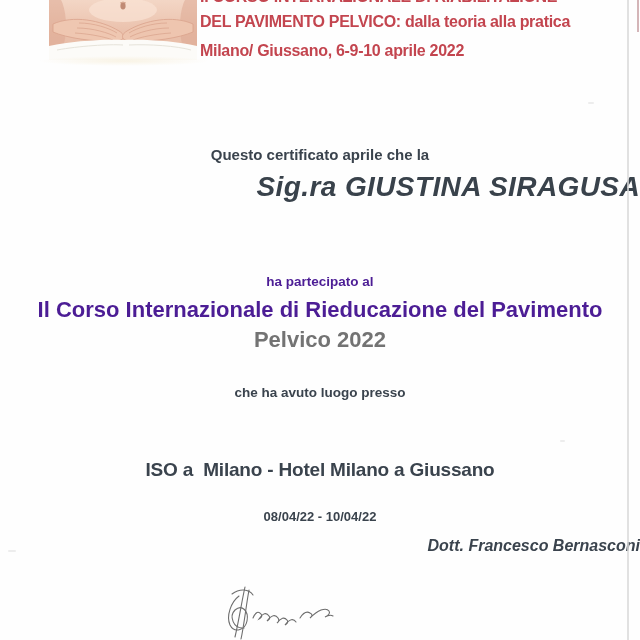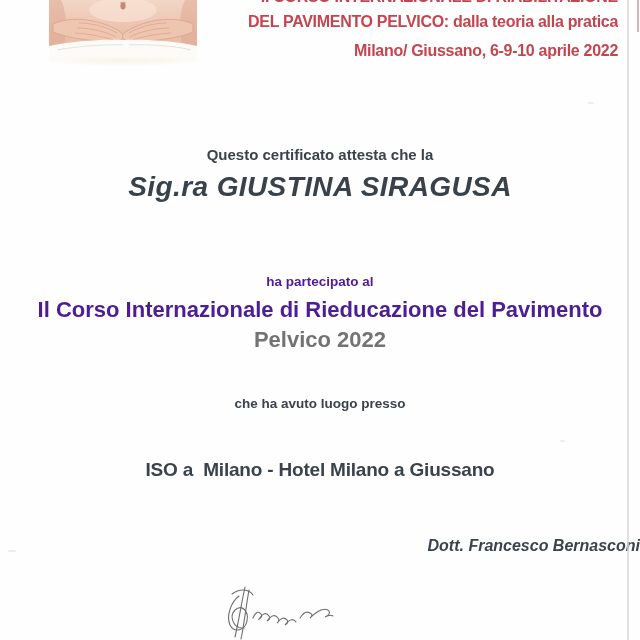--- a/index.html
+++ b/index.html
@@ -15,41 +15,41 @@
     position:absolute;left:49px;top:0;width:148px;height:60px;
     filter:blur(0.3px);
   }
   .photo svg{display:block;width:100%;height:100%;}
   .photo-fade{
     position:absolute;left:38px;top:56px;width:172px;height:10px;
     background:radial-gradient(ellipse at center, rgba(243,230,198,0.45), rgba(243,230,198,0) 70%);
   }
   .red-lines{
     position:absolute;left:200px;top:0;width:418px;height:72px;
-    overflow:hidden;text-align:right;
+    overflow:hidden;text-align:left;
   }
   .red-line{
     position:absolute;left:0;width:100%;
     font-weight:700;font-size:16px;letter-spacing:-0.3px;
     white-space:nowrap;
   }
   .red-cut{top:-12px;}
   .red-l1{top:13px;}
   .red-l2{top:42px;}
   
   .cline{
     position:absolute;left:0;width:640px;text-align:center;
     font-weight:700;white-space:pre;
   }
   .attestation{top:146px;font-size:15px;}
-  .recipient{top:171px;font-size:28px;font-style:italic;letter-spacing:0.4px;}
+  .recipient{top:171px;font-size:28px;font-style:italic;letter-spacing:0.4px;text-align:right;}
   .participation{top:274px;font-size:13.5px;}
   .course1{top:297px;font-size:22px;}
   .course2{top:327px;font-size:22px;}
-  .venue-intro{top:396px;font-size:13.5px;}
+  .venue-intro{top:385px;font-size:13.5px;}
   .venue{top:459px;font-size:19px;letter-spacing:-0.2px;}
   .dates{top:509px;font-size:13px;}
   .signatory{top:537px;font-size:16px;font-style:italic;text-align:right;}
   
   .signature{
     position:absolute;left:218px;top:582px;width:125px;height:58px;
   }
   .signature svg{display:block;width:100%;height:100%;}
   
   .scan-line-right{
@@ -99,27 +99,28 @@
     </svg>
   </div>
   <div class="photo-fade"></div>
 
   <div class="red-lines" style="color:#c3454f;">
     <div class="red-line red-cut">II CORSO INTERNAZIONALE DI RIABILITAZIONE</div>
     <div class="red-line red-l1">DEL PAVIMENTO PELVICO: dalla teoria alla pratica</div>
     <div class="red-line red-l2">Milano/ Giussano, 6-9-10 aprile 2022</div>
   </div>
 
-  <div class="cline attestation" style="color:#3a434d">Questo certificato attesta che la</div>
+  <div class="cline attestation" style="color:#3a434d">Questo certificato aprile che la</div>
   <div class="cline recipient" style="color:#39424b">Sig.ra GIUSTINA SIRAGUSA</div>
   <div class="cline participation" style="color:#4c1d95">ha partecipato al</div>
   <div class="cline course1" style="color:#4c1d95">Il Corso Internazionale di Rieducazione del Pavimento</div>
   <div class="cline course2" style="color:#737373">Pelvico 2022</div>
   <div class="cline venue-intro" style="color:#3a434d">che ha avuto luogo presso</div>
   <div class="cline venue" style="color:#3a434d">ISO a  Milano - Hotel Milano a Giussano</div>
+  <div class="cline dates" style="color:#3a434d">08/04/22 - 10/04/22</div>
   <div class="cline signatory" style="color:#3a434d">Dott. Francesco Bernasconi</div>
 
   <div class="signature">
     <svg viewBox="0 0 125 58">
       <g stroke="#3d3d3d" stroke-width="1.1" fill="none" opacity="0.75" stroke-linecap="round">
         <path d="M21,14 C13,20 8,34 12,43 C16,51 27,49 29,39 C31,29 24,22 17,28 C11,34 15,47 26,46"></path>
         <path d="M27,5 C24,18 21,38 17,55"></path>
         <path d="M31,8 C28,24 26,44 23,57"></path>
         <path d="M14,12 C22,6 31,7 35,13"></path>
         <path d="M35,36 q4,-9 8,-4 q2,3 -2,5 q6,-9 10,-3 q2,3 -2,5 q7,-9 11,-3 q2,3 -1,5 q6,-8 10,-3 q2,3 -2,5 q7,-9 11,-3"></path>

